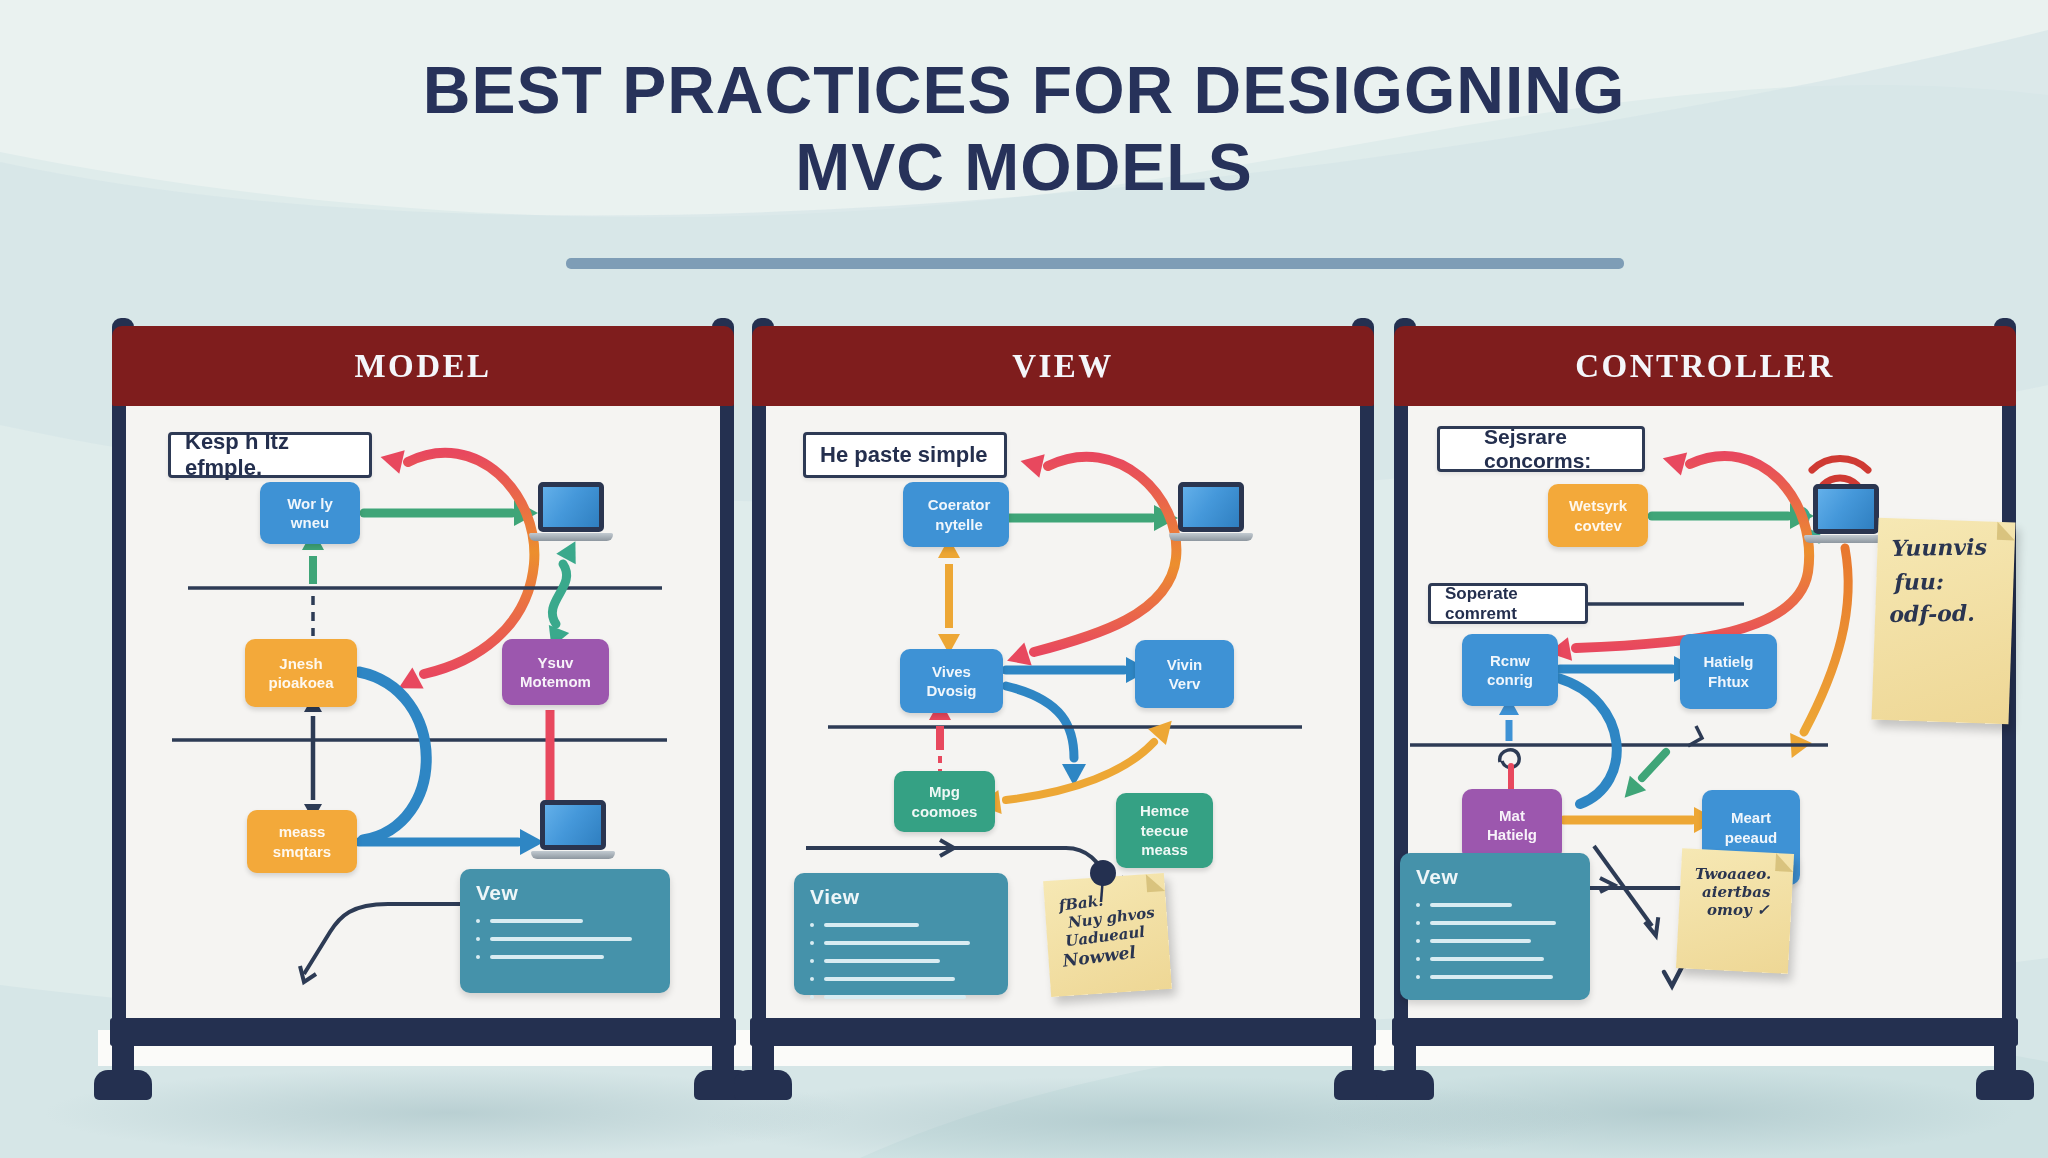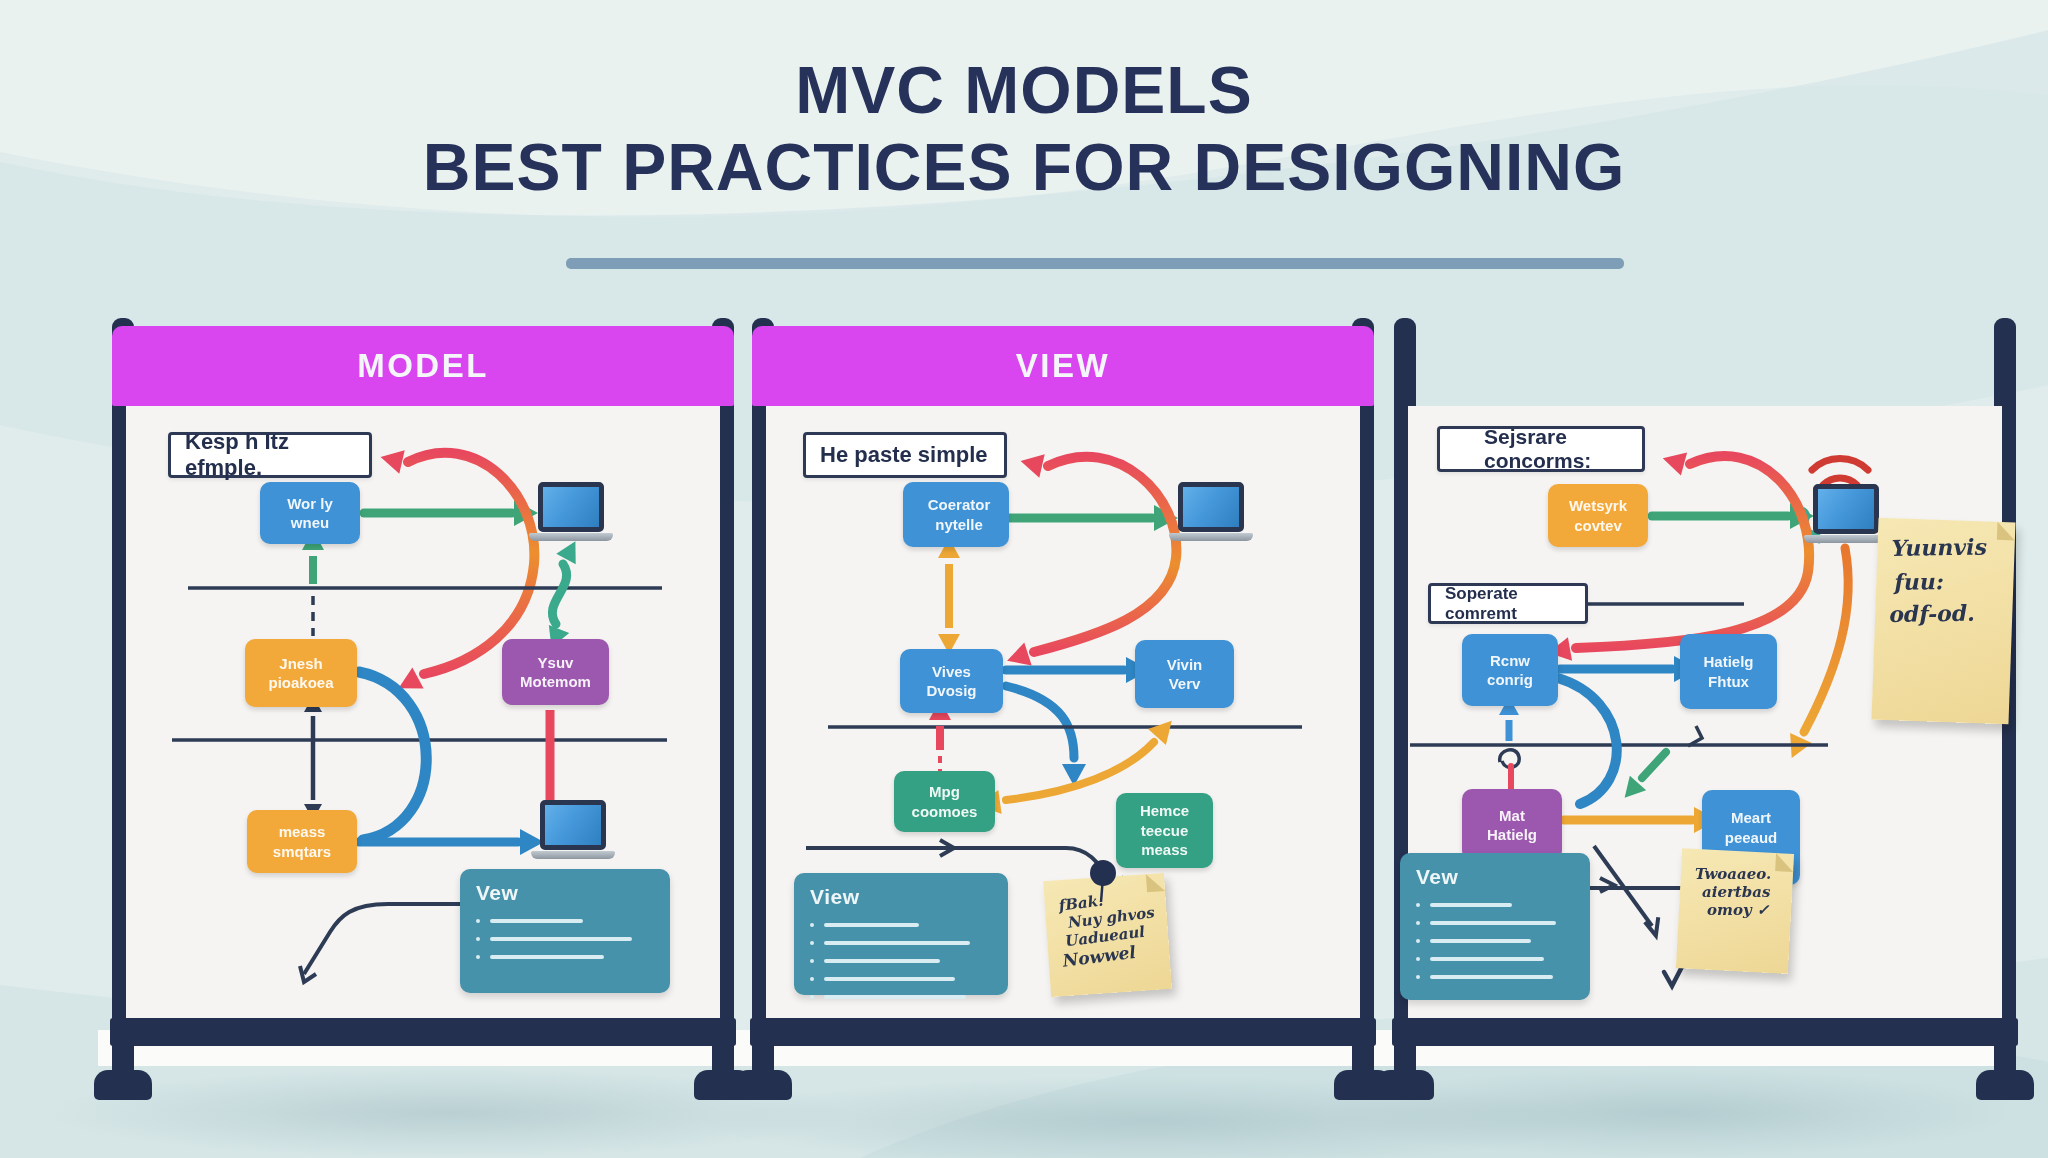--- a/index.html
+++ b/index.html
@@ -17,23 +17,23 @@
     color:#27325a;font-weight:bold;font-size:66px;letter-spacing:1px;line-height:1.16;}
   #title-underline{position:absolute;left:566px;top:258px;width:1058px;height:11px;
     background:#7e9db6;border-radius:5px;}
   
   .stand{position:absolute;top:318px;width:626px;height:800px;}
   .post{position:absolute;top:0;width:22px;height:778px;background:#243050;border-radius:9px 9px 0 0;z-index:1;}
   .post.left{left:2px;} .post.right{right:2px;}
   .foot{position:absolute;top:752px;width:58px;height:30px;background:#243050;
     border-radius:14px 14px 5px 5px;z-index:1;}
   .foot.left{left:-16px;} .foot.right{right:-16px;}
-  .panel-header{position:absolute;left:2px;right:2px;top:8px;height:80px;background:#d946ef;
+  .panel-header{position:absolute;left:2px;right:2px;top:8px;height:80px;background:#7f1d1d;
     border-radius:10px 10px 2px 2px;display:flex;align-items:center;justify-content:center;z-index:2;
-    color:#f4f6fa;font-size:33px;font-weight:bold;letter-spacing:2.5px;}
+    color:#f4f6fa;font-size:33px;font-weight:bold;letter-spacing:2.5px;font-family:Liberation Serif, serif;}
   .board{position:absolute;left:16px;right:16px;top:88px;height:614px;background:#f5f4f2;z-index:2;}
   .rail{position:absolute;left:0;right:0;top:700px;height:28px;background:#243050;border-radius:3px;z-index:3;}
   .flow-svg{position:absolute;left:0;top:0;width:594px;height:614px;}
   
   .tip-box{position:absolute;background:#ffffff;border:3px solid #2e3a55;border-radius:4px;
     color:#242f4e;font-weight:bold;display:flex;align-items:center;padding-left:14px;
     box-sizing:border-box;box-shadow:0 2px 4px rgba(0,0,0,.08);z-index:4;}
   .node{position:absolute;border-radius:10px;display:flex;flex-direction:column;align-items:center;
     justify-content:center;color:rgba(255,255,255,.92);font-size:15px;font-weight:bold;line-height:1.3;
     text-align:center;box-shadow:0 3px 5px rgba(0,0,0,.14);z-index:4;}
@@ -68,22 +68,22 @@
   <path d="M0,162 C600,290 1500,165 2048,30 L2048,385 C1400,520 550,545 0,425 Z" fill="#d3e4e6" opacity="0.62"></path>
   <path d="M0,1158 L0,985 C620,1062 1420,1042 2048,958 L2048,1158 Z" fill="#d6e6e7"></path>
   <path d="M860,1158 C1180,1012 1720,995 2048,1062 L2048,1158 Z" fill="#cde1e2"></path>
 </svg>
 <div id="white-band"></div>
 <div class="ground-shadow" style="left:40px;top:1068px;width:820px;"></div>
 <div class="ground-shadow" style="left:700px;top:1076px;width:900px;"></div>
 <div class="ground-shadow" style="left:1320px;top:1068px;width:700px;"></div>
 
 <div id="title">
+  <div>BEST PRACTICES FOR DESIGGNING</div>
   <div>MVC MODELS</div>
-  <div>BEST PRACTICES FOR DESIGGNING</div>
 </div>
 <div id="title-underline"></div>
 
 <div class="stand" style="left:110px;">
   <div class="post left"></div>
   <div class="post right"></div>
   <div class="foot left"></div>
   <div class="foot right"></div>
   <div class="panel-header">
     <span>MODEL</span>
@@ -294,20 +294,23 @@
     </svg>
   </div>
   <div class="rail"></div>
 </div>
 
 <div class="stand" style="left:1392px;">
   <div class="post left"></div>
   <div class="post right"></div>
   <div class="foot left"></div>
   <div class="foot right"></div>
+  <div class="panel-header">
+    <span>CONTROLLER</span>
+  </div>
   <div class="board">
     <svg class="flow-svg" viewBox="0 0 594 614" style="overflow:visible;">
       <defs>
         <linearGradient id="gradROc" x1="0" y1="0" x2="0" y2="1">
           <stop offset="0" stop-color="#e8485e"></stop>
             <stop offset="0.5" stop-color="#ec8f2e"></stop>
             <stop offset="1" stop-color="#e8485e"></stop>
         </linearGradient>
         <linearGradient id="gradOc" x1="0" y1="0" x2="0" y2="1">
           <stop offset="0" stop-color="#e8772e"></stop>

